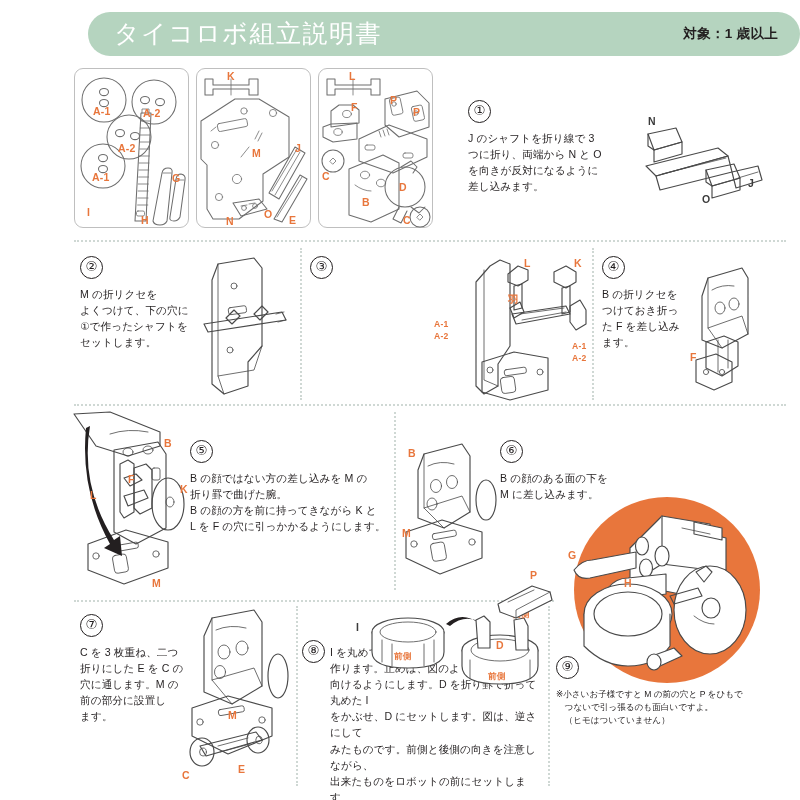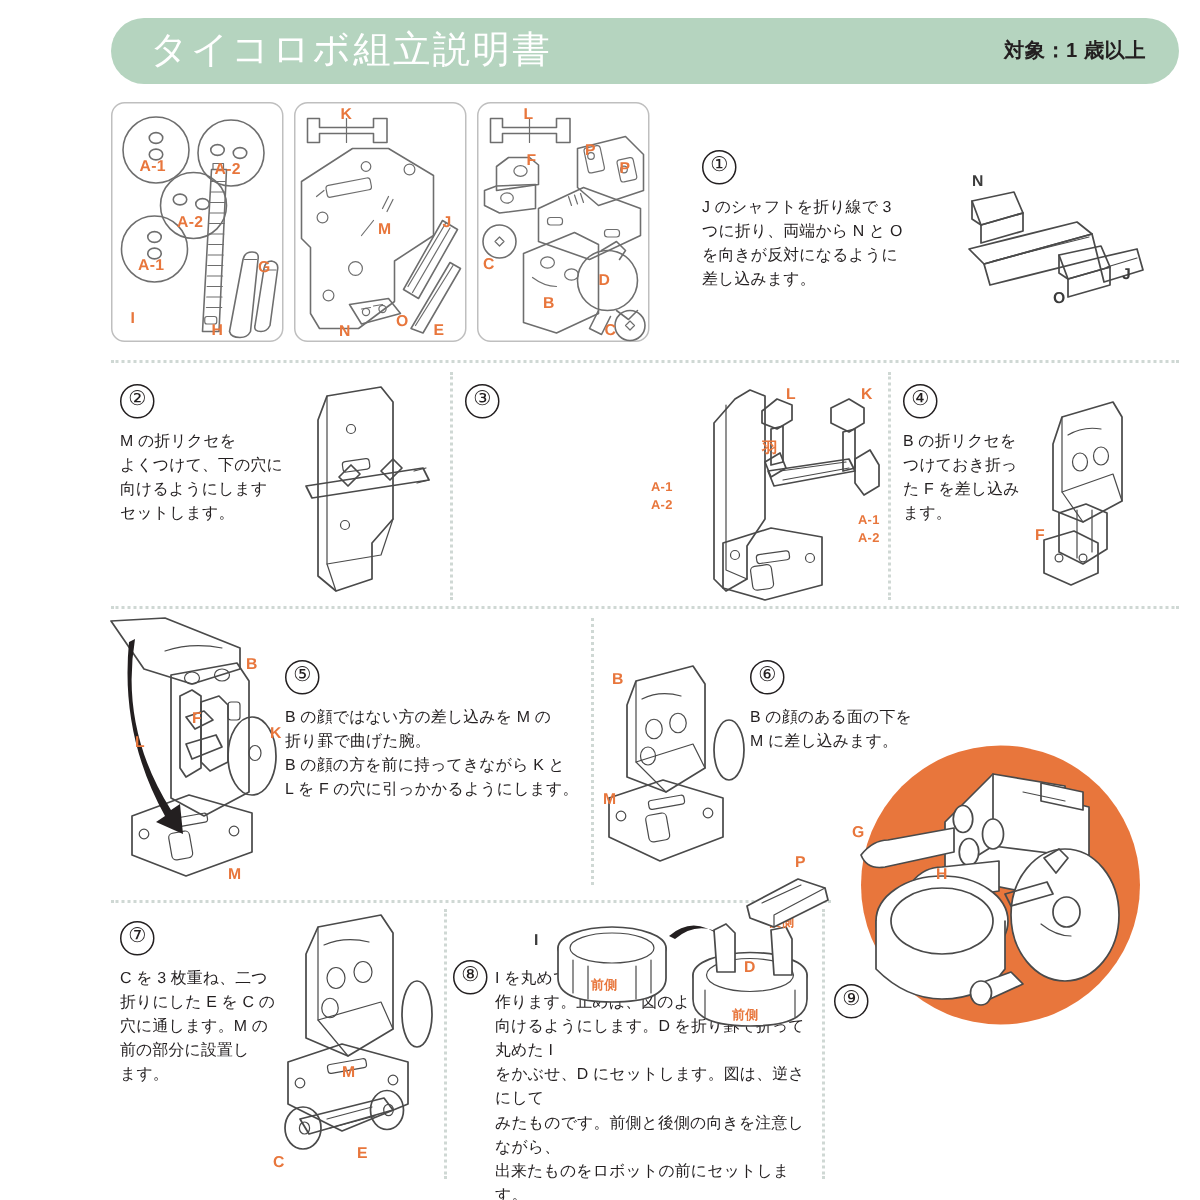--- a/index.html
+++ b/index.html
@@ -16,21 +16,21 @@
     overflow: hidden;
   }
   .page {
     position: absolute;
     inset: 0;
   }
 
   
   .header-band {
     position: absolute;
-    left: 74px;
+    left: 88px;
     top: 12px;
     width: 712px;
     height: 44px;
     background: #b5d4bf;
     border-radius: 22px;
     display: flex;
     align-items: center;
     justify-content: space-between;
     box-sizing: border-box;
     padding: 0 22px 0 26px;
@@ -305,21 +305,21 @@
     <div class="lbl dark" style="left:138px; top:70px;">J</div>
     <div class="lbl dark" style="left:92px; top:86px;">O</div>
   </div>
 
   <div class="dotsep" style="left:74px; top:240px; width:712px;"></div>
 
   <div class="step" style="left:80px; top:256px; width:140px;">
     <div class="step-num">②</div>
     <div class="step-body">M の折リクセを
 よくつけて、下の穴に
-向けるようにします
+①で作ったシャフトを
 セットします。</div>
   </div>
   <div class="panel" style="left:196px; top:250px; width:110px; height:150px;">
     <svg width="110" height="150" viewBox="0 0 110 150">
       <path class="lnd" d="M22 14 L58 8 L66 18 L66 96 L52 112 L52 136 L28 144 L16 134 L16 30 Z"></path>
       <path class="lnd thin" d="M22 14 L22 126 L28 144"></path>
       <path class="lnd thin" d="M22 126 L58 120 L66 96"></path>
       <rect class="lnd thin" x="32" y="58" width="18" height="7" rx="2" transform="rotate(-8 32 58)"></rect>
       <circle class="lnd thin" cx="38" cy="36" r="3"></circle>
       <circle class="lnd thin" cx="34" cy="100" r="3"></circle>
@@ -580,15 +580,18 @@
       <path class="lnd thin" d="M22 40 L22 32 L56 14"></path>
       <path class="lnd thin" d="M14 24 L40 12"></path>
     </svg>
     <div class="lbl" style="left:36px; top:-8px;">P</div>
   </div>
 
   <div class="dotsep-v" style="left:548px; top:606px; height:180px;"></div>
 
   <div class="step" style="left:556px; top:656px; width:232px;">
     <div class="step-num">⑨</div>
+    <div class="note">※小さいお子様ですと M の前の穴と P をひもで
+　つないで引っ張るのも面白いですよ。
+　（ヒモはついていません）</div>
   </div>
 
 </div>
 
 </body></html>

